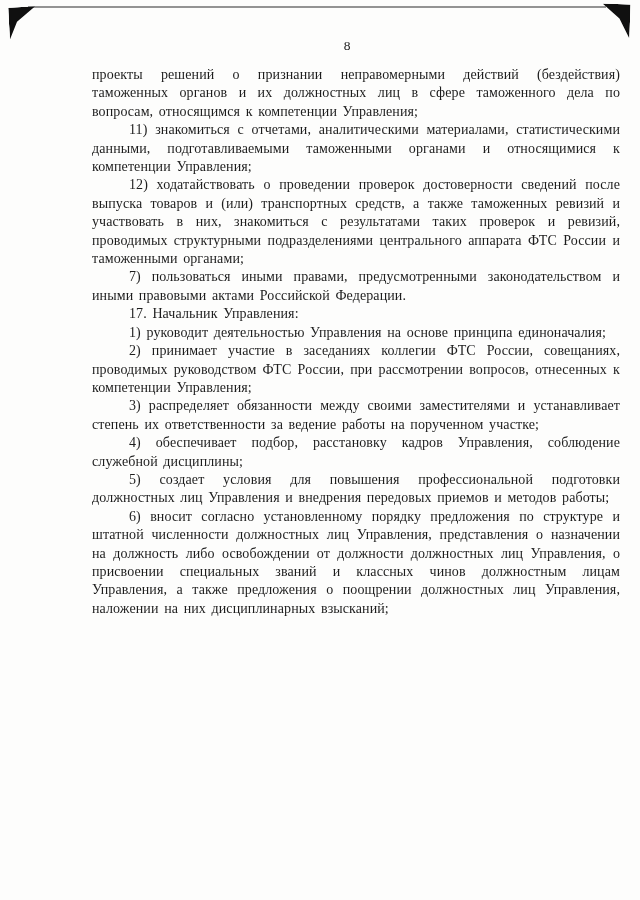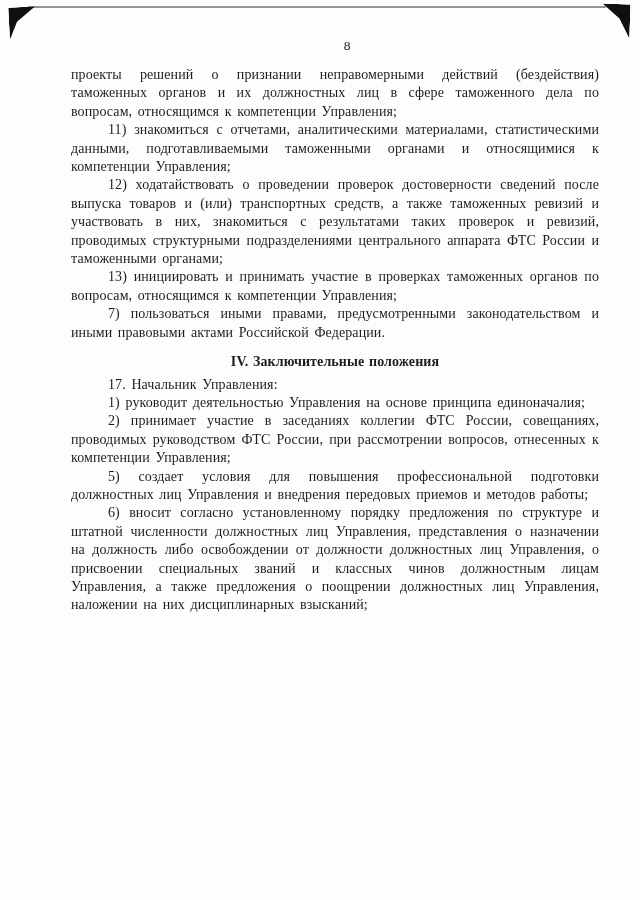--- a/index.html
+++ b/index.html
@@ -51,21 +51,21 @@
     top: 38px;
     left: 83px;
     width: 528px;
     text-align: center;
     font-size: 13.5px;
     color: #222;
   }
   .content {
     position: absolute;
     top: 66px;
-    left: 71px;
+    left: 92px;
     width: 528px;
     font-size: 14px;
     line-height: 18.4px;
     text-align: justify;
     word-spacing: 2px;
     letter-spacing: 0.1px;
   }
   .content p {
     margin: 0;
   }
@@ -88,23 +88,23 @@
   <div class="scan-edge-line"></div>
   <div class="corner corner-left"></div>
   <div class="corner corner-right"></div>
 
   <div class="page-number">8</div>
 
   <div class="content">
     <p class="cont">проекты решений о признании неправомерными действий (бездействия) таможенных органов и их должностных лиц в сфере таможенного дела по вопросам, относящимся к компетенции Управления;</p>
     <p class="ind">11) знакомиться с отчетами, аналитическими материалами, статистическими данными, подготавливаемыми таможенными органами и относящимися к компетенции Управления;</p>
     <p class="ind">12) ходатайствовать о проведении проверок достоверности сведений после выпуска товаров и (или) транспортных средств, а также таможенных ревизий и участвовать в них, знакомиться с результатами таких проверок и ревизий, проводимых структурными подразделениями центрального аппарата ФТС России и таможенными органами;</p>
-    <p class="ind">13) инициировать и принимать участие в проверках таможенных органов по вопросам, относящимся к компетенции Управления;</p>
     <p class="ind">7) пользоваться иными правами, предусмотренными законодательством и иными правовыми актами Российской Федерации.</p>
-    <p class="heading">IV. Заключительные положения</p>
     <p class="ind">17. Начальник Управления:</p>
     <p class="ind">1) руководит деятельностью Управления на основе принципа единоначалия;</p>
     <p class="ind">2) принимает участие в заседаниях коллегии ФТС России, совещаниях, проводимых руководством ФТС России, при рассмотрении вопросов, отнесенных к компетенции Управления;</p>
+    <p class="ind">3) распределяет обязанности между своими заместителями и устанавливает степень их ответственности за ведение работы на порученном участке;</p>
+    <p class="ind">4) обеспечивает подбор, расстановку кадров Управления, соблюдение служебной дисциплины;</p>
     <p class="ind">5) создает условия для повышения профессиональной подготовки должностных лиц Управления и внедрения передовых приемов и методов работы;</p>
     <p class="ind">6) вносит согласно установленному порядку предложения по структуре и штатной численности должностных лиц Управления, представления о назначении на должность либо освобождении от должности должностных лиц Управления, о присвоении специальных званий и классных чинов должностным лицам Управления, а также предложения о поощрении должностных лиц Управления, наложении на них дисциплинарных взысканий;</p>
   </div>
 
 </div>
 
 </body></html>

